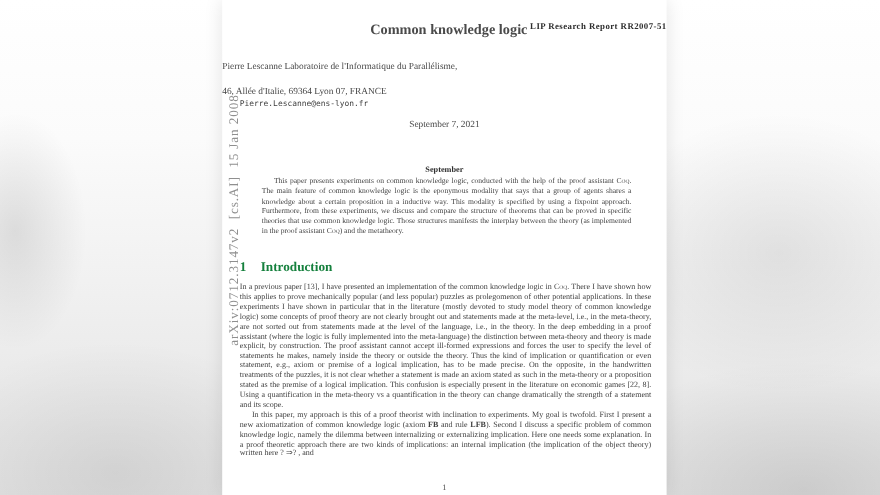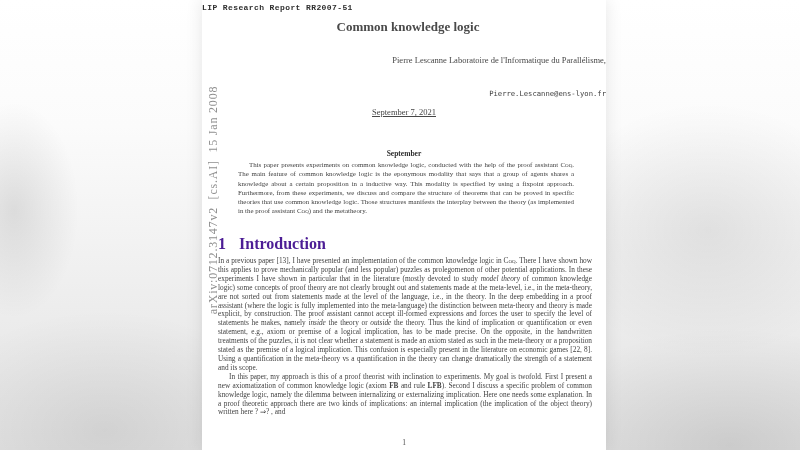--- a/index.html
+++ b/index.html
@@ -22,86 +22,87 @@
   }
 
   .arxiv-stamp{
     position:absolute;left:213px;top:200px;
     transform:translate(-50%,-50%) rotate(-90deg);
     white-space:pre;font-family:"Liberation Serif",serif;
     font-size:12px;letter-spacing:0.8px;color:#8f8f8f;
   }
 
   .report-header{
-    position:absolute;top:3px;left:0;width:100%;text-align:left;
-    font-family:Liberation Mono, monospace;font-weight:bold;
+    position:absolute;top:19px;left:0;width:100%;text-align:right;
+    font-family:Liberation Serif, serif;font-weight:bold;
     font-size:8px;letter-spacing:0.4px;color:#2e2e2e;
   }
 
   .title-line{position:absolute;left:4px;width:100%;text-align:center;
     font-size:13px;color:#4a4a4a;font-weight:bold;}
   .title-line.l1{top:19px;}
   .title-line.l2{top:35px;}
 
-  .author-line{position:absolute;left:0;width:100%;text-align:right;
+  .author-line{position:absolute;left:0;width:100%;text-align:left;
     font-size:8.5px;color:#474747;}
   .author-line.a1{top:55px;}
   .author-line.a2{top:66px;}
   .author-line.a3{top:77px;}
   .email-line{
-    position:absolute;top:89px;left:0;width:100%;text-align:right;
+    position:absolute;top:89px;left:16px;width:100%;text-align:left;
     font-family:"DejaVu Sans Mono",monospace;font-size:7.2px;color:#3c3c3c;
   }
   .date-line{position:absolute;top:107px;left:0;width:100%;text-align:center;
-    font-size:8.5px;color:#474747;text-decoration:underline;}
+    font-size:8.5px;color:#474747;}
 
   .abstract-heading{
     position:absolute;top:149px;left:0;width:100%;text-align:center;
     font-size:7.5px;font-weight:bold;color:#2e2e2e;
   }
   .abstract-body{
     position:absolute;top:160px;left:36px;width:336px;
     font-size:6.9px;line-height:9.3px;text-align:justify;
     text-indent:11px;color:#424242;
   }
 
   .section-heading{
     position:absolute;top:235px;left:16px;
-    font-size:16px;font-weight:bold;color:#4c1d95;
+    font-size:12px;font-weight:bold;color:#15803d;
   }
   .section-heading .sec-num{margin-right:13px;}
 
   .body-text{
     position:absolute;top:257px;left:16px;width:374px;
     font-size:7.3px;line-height:8.9px;text-align:justify;color:#424242;
   }
   .body-text p{margin:0;}
   .body-text p.indented{text-indent:11px;}
 
   .page-number{
     position:absolute;top:438px;left:0;width:100%;text-align:center;
     font-size:7.5px;color:#4a4a4a;
   }
 
-  .seg-i{font-style:italic;}
+  .seg-i{}
   .seg-b{font-weight:bold;}
   .seg-sc{font-variant:small-caps;margin-top:28px;}
 </style>
 </head>
 <body>
 
 <div class="stage">
 
   <div class="page">
 
     <div class="report-header">LIP Research Report RR2007-51</div>
 
     <div class="title-line l1">Common knowledge logic</div>
 
     <div class="author-line a1">Pierre Lescanne Laboratoire de l'Informatique du Parallélisme,</div>
+    <div class="author-line a3">46, Allée d'Italie, 69364 Lyon 07, FRANCE</div>
     <div class="email-line">Pierre.Lescanne@ens-lyon.fr</div>
     <div class="date-line">September 7, 2021</div>
 
     <div class="abstract-heading">September</div>
     <div class="abstract-body"><span>This paper presents experiments on common knowledge logic, conducted with the help of the proof assistant </span><span class="seg-sc">Coq</span><span>. The main feature of common knowledge logic is the eponymous modality that says that a group of agents shares a knowledge about a certain proposition in a inductive way. This modality is specified by using a fixpoint approach. Furthermore, from these experiments, we discuss and compare the structure of theorems that can be proved in specific theories that use common knowledge logic. Those structures manifests the interplay between the theory (as implemented in the proof assistant </span><span class="seg-sc">Coq</span><span>) and the metatheory.</span></div>
 
     <div class="section-heading">
       <span class="sec-num">1</span><span>Introduction</span>
     </div>
 

